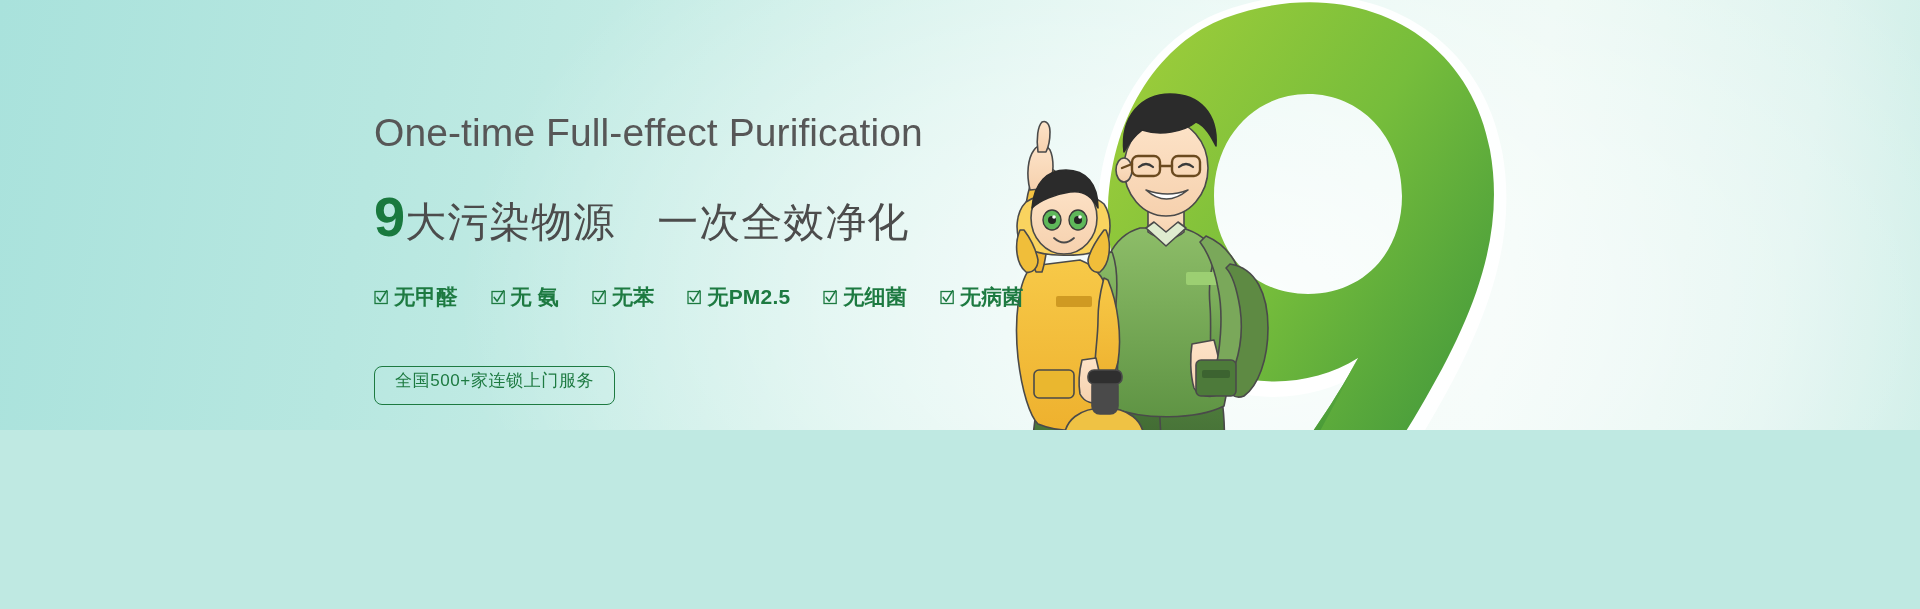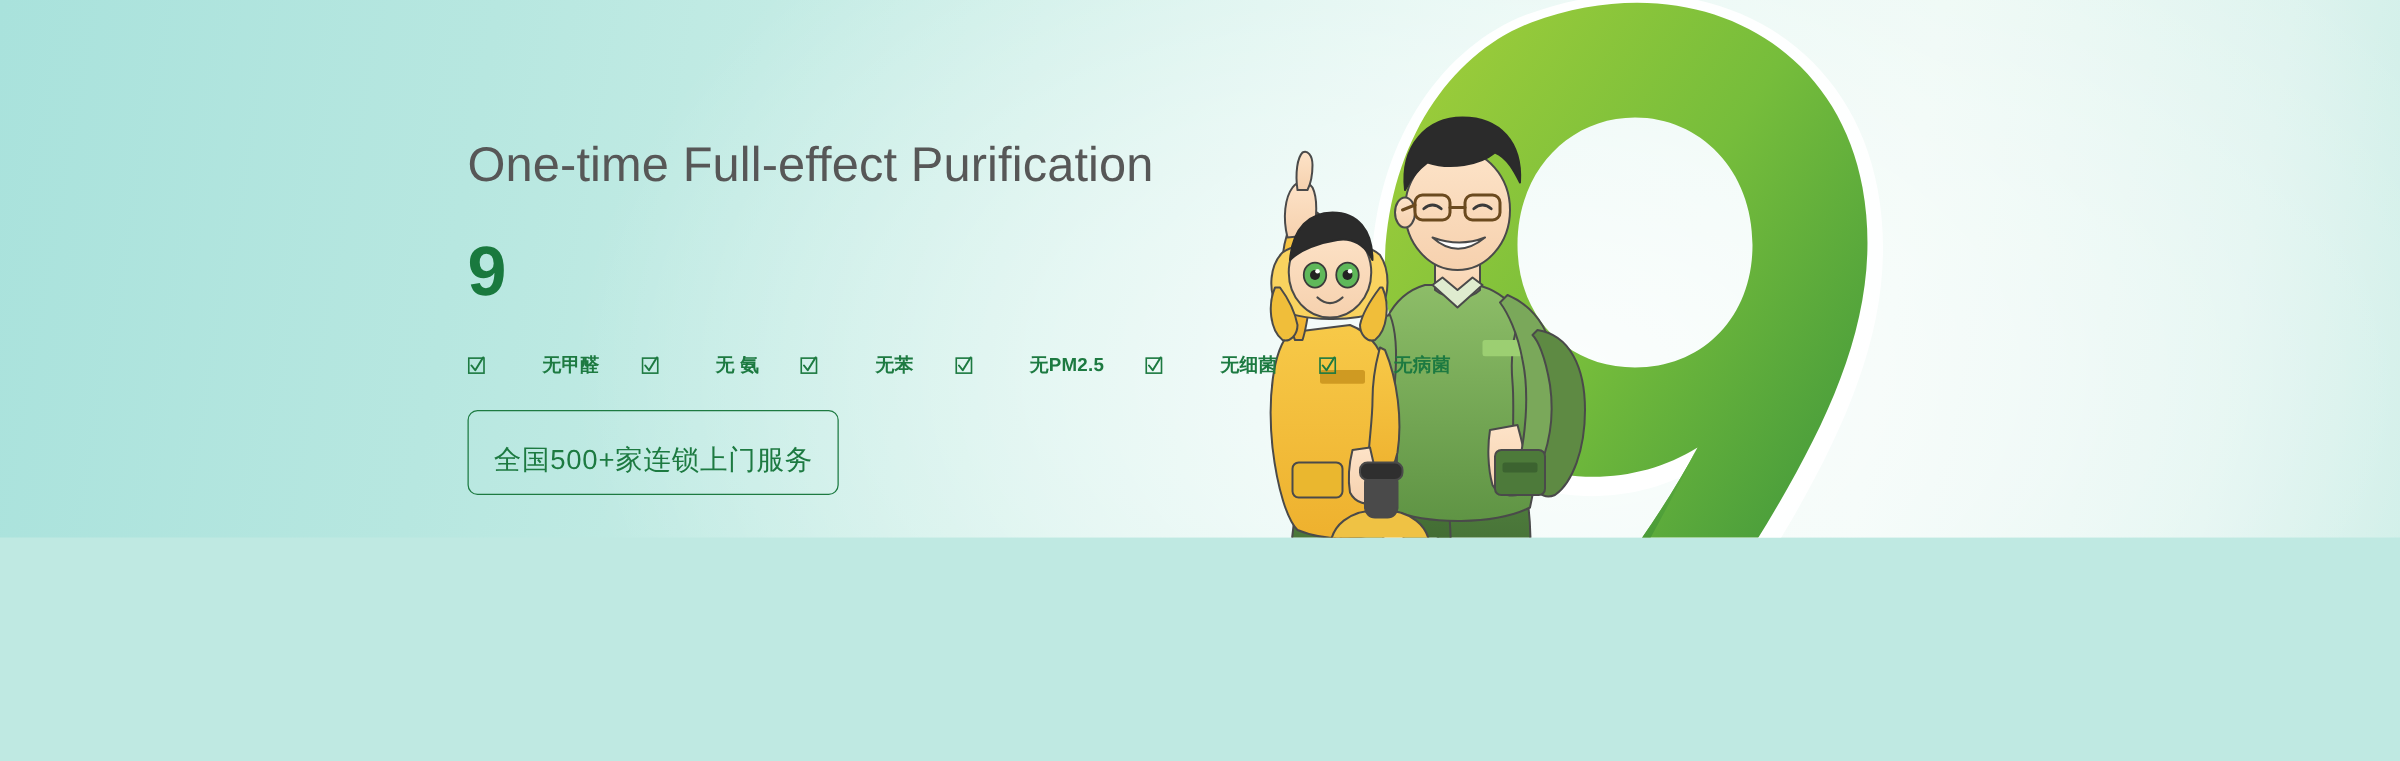--- a/index.html
+++ b/index.html
@@ -55,43 +55,42 @@
     margin-top:38px;
     display:flex;
     align-items:center;
     white-space:nowrap;
   }
   .badge {
     display:flex;
     align-items:center;
     margin-right:33px;
     color:#1d7a41;
-    font-size:15px;
+    font-size:21px;
     font-weight:bold;
     letter-spacing:.2px;
-    gap:40px;
   }
   .badge:last-child { margin-right:4px; }
   .badge .tick {
     display:inline-block;
     width:15px; height:15px;
     margin-right:5px;
     position:relative;
     flex:none;
   }
   .badge .tick svg { display:block; }
   
   #cta {
-    margin-top:26px;
+    margin-top:55px;
     display:inline-block;
     border:1.6px solid #1d7a41;
     border-radius:8px;
-    padding:24px 20px 12px;
+    padding:2px 20px 12px;
     color:#1d7a41;
-    font-size:22px;
+    font-size:17px;
     letter-spacing:.6px;
     background:transparent;
     cursor:pointer;
     white-space:nowrap;
     font-family:"Liberation Sans","DejaVu Sans",sans-serif;
   }
   
   #nine-graphic {
     position:absolute;
     left:1020px; top:-10px;
@@ -290,20 +289,21 @@
       </g>
     </svg>
   </div>
 
   <div id="copy">
 
     <div class="headline-en">One-time Full-effect Purification</div>
 
     <div id="headline-cn">
       <span class="nine">9</span>
+      <span class="cn">大污染物源　一次全效净化</span>
     </div>
 
     <div id="badges">
       <div class="badge">
         <span class="tick">
           <svg width="15" height="15" viewBox="0 0 15 15">
             <rect x="1" y="1.5" width="12.2" height="12" fill="none" stroke="#1d7a41" stroke-width="1.3"></rect>
             <path d="M3.2 7.4 L6.2 11.2 L12.6 0.8" fill="none" stroke="#1d7a41" stroke-width="1.6" stroke-linecap="round" stroke-linejoin="round"></path>
           </svg>
         </span>

